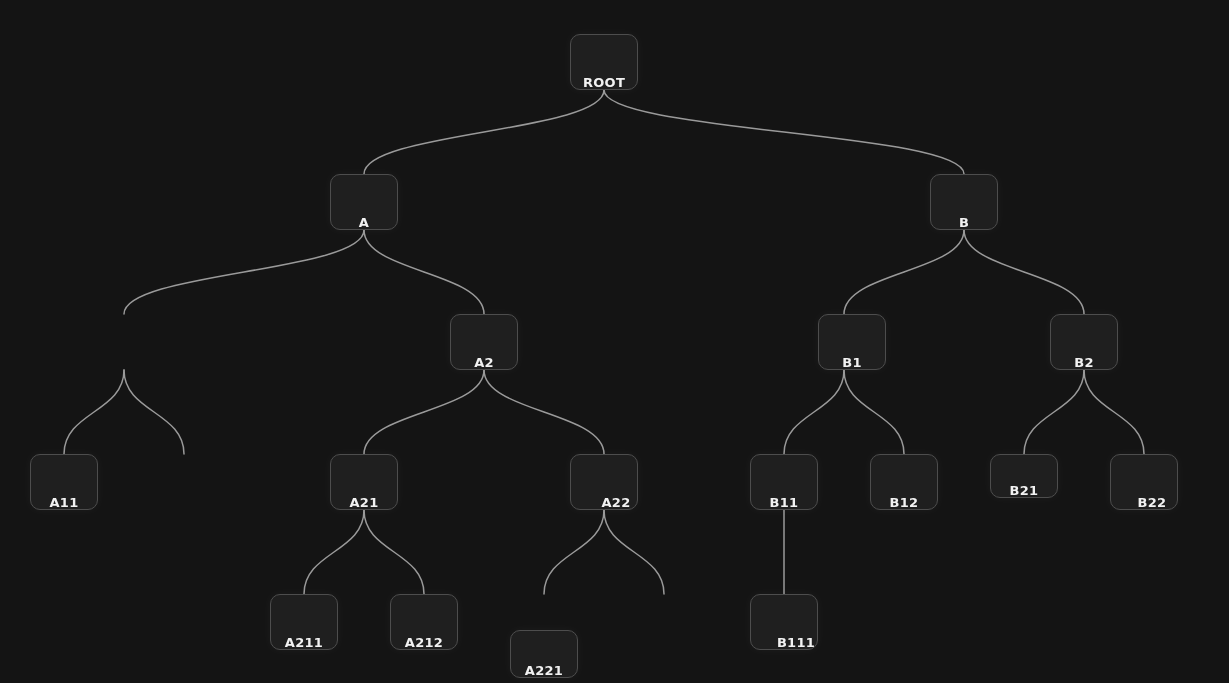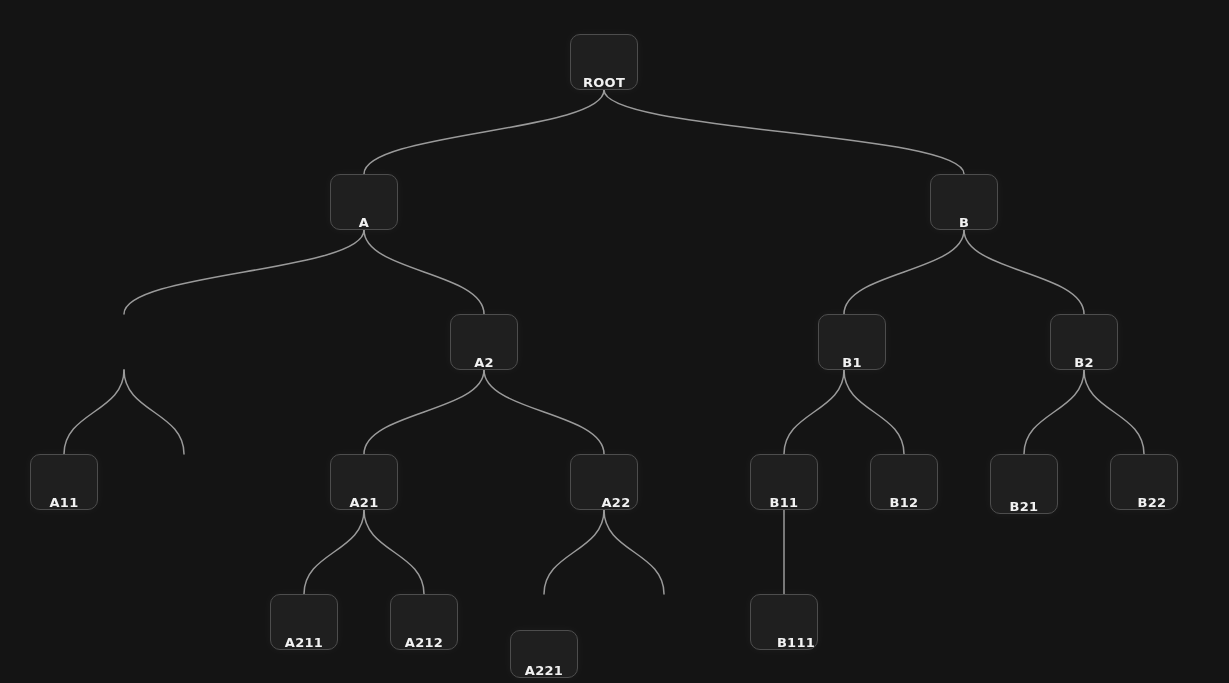--- a/index.html
+++ b/index.html
@@ -108,21 +108,21 @@
       </div>
       <div class="node" style="left: 570px; top: 454px; width: 68px; height: 56px; padding-left: 24px;">
         <span class="node-label">A22</span>
       </div>
       <div class="node" style="left: 750px; top: 454px; width: 68px; height: 56px;">
         <span class="node-label">B11</span>
       </div>
       <div class="node" style="left: 870px; top: 454px; width: 68px; height: 56px;">
         <span class="node-label">B12</span>
       </div>
-      <div class="node" style="left: 990px; top: 454px; width: 68px; height: 60px;">
+      <div class="node" style="left: 990px; top: 454px; width: 68px; height: 44px;">
         <span class="node-label">B21</span>
       </div>
       <div class="node" style="left: 1110px; top: 454px; width: 68px; height: 56px; padding-left: 16px;">
         <span class="node-label">B22</span>
       </div>
       <div class="node" style="left: 270px; top: 594px; width: 68px; height: 56px;">
         <span class="node-label">A211</span>
       </div>
       <div class="node" style="left: 390px; top: 594px; width: 68px; height: 56px;">
         <span class="node-label">A212</span>

